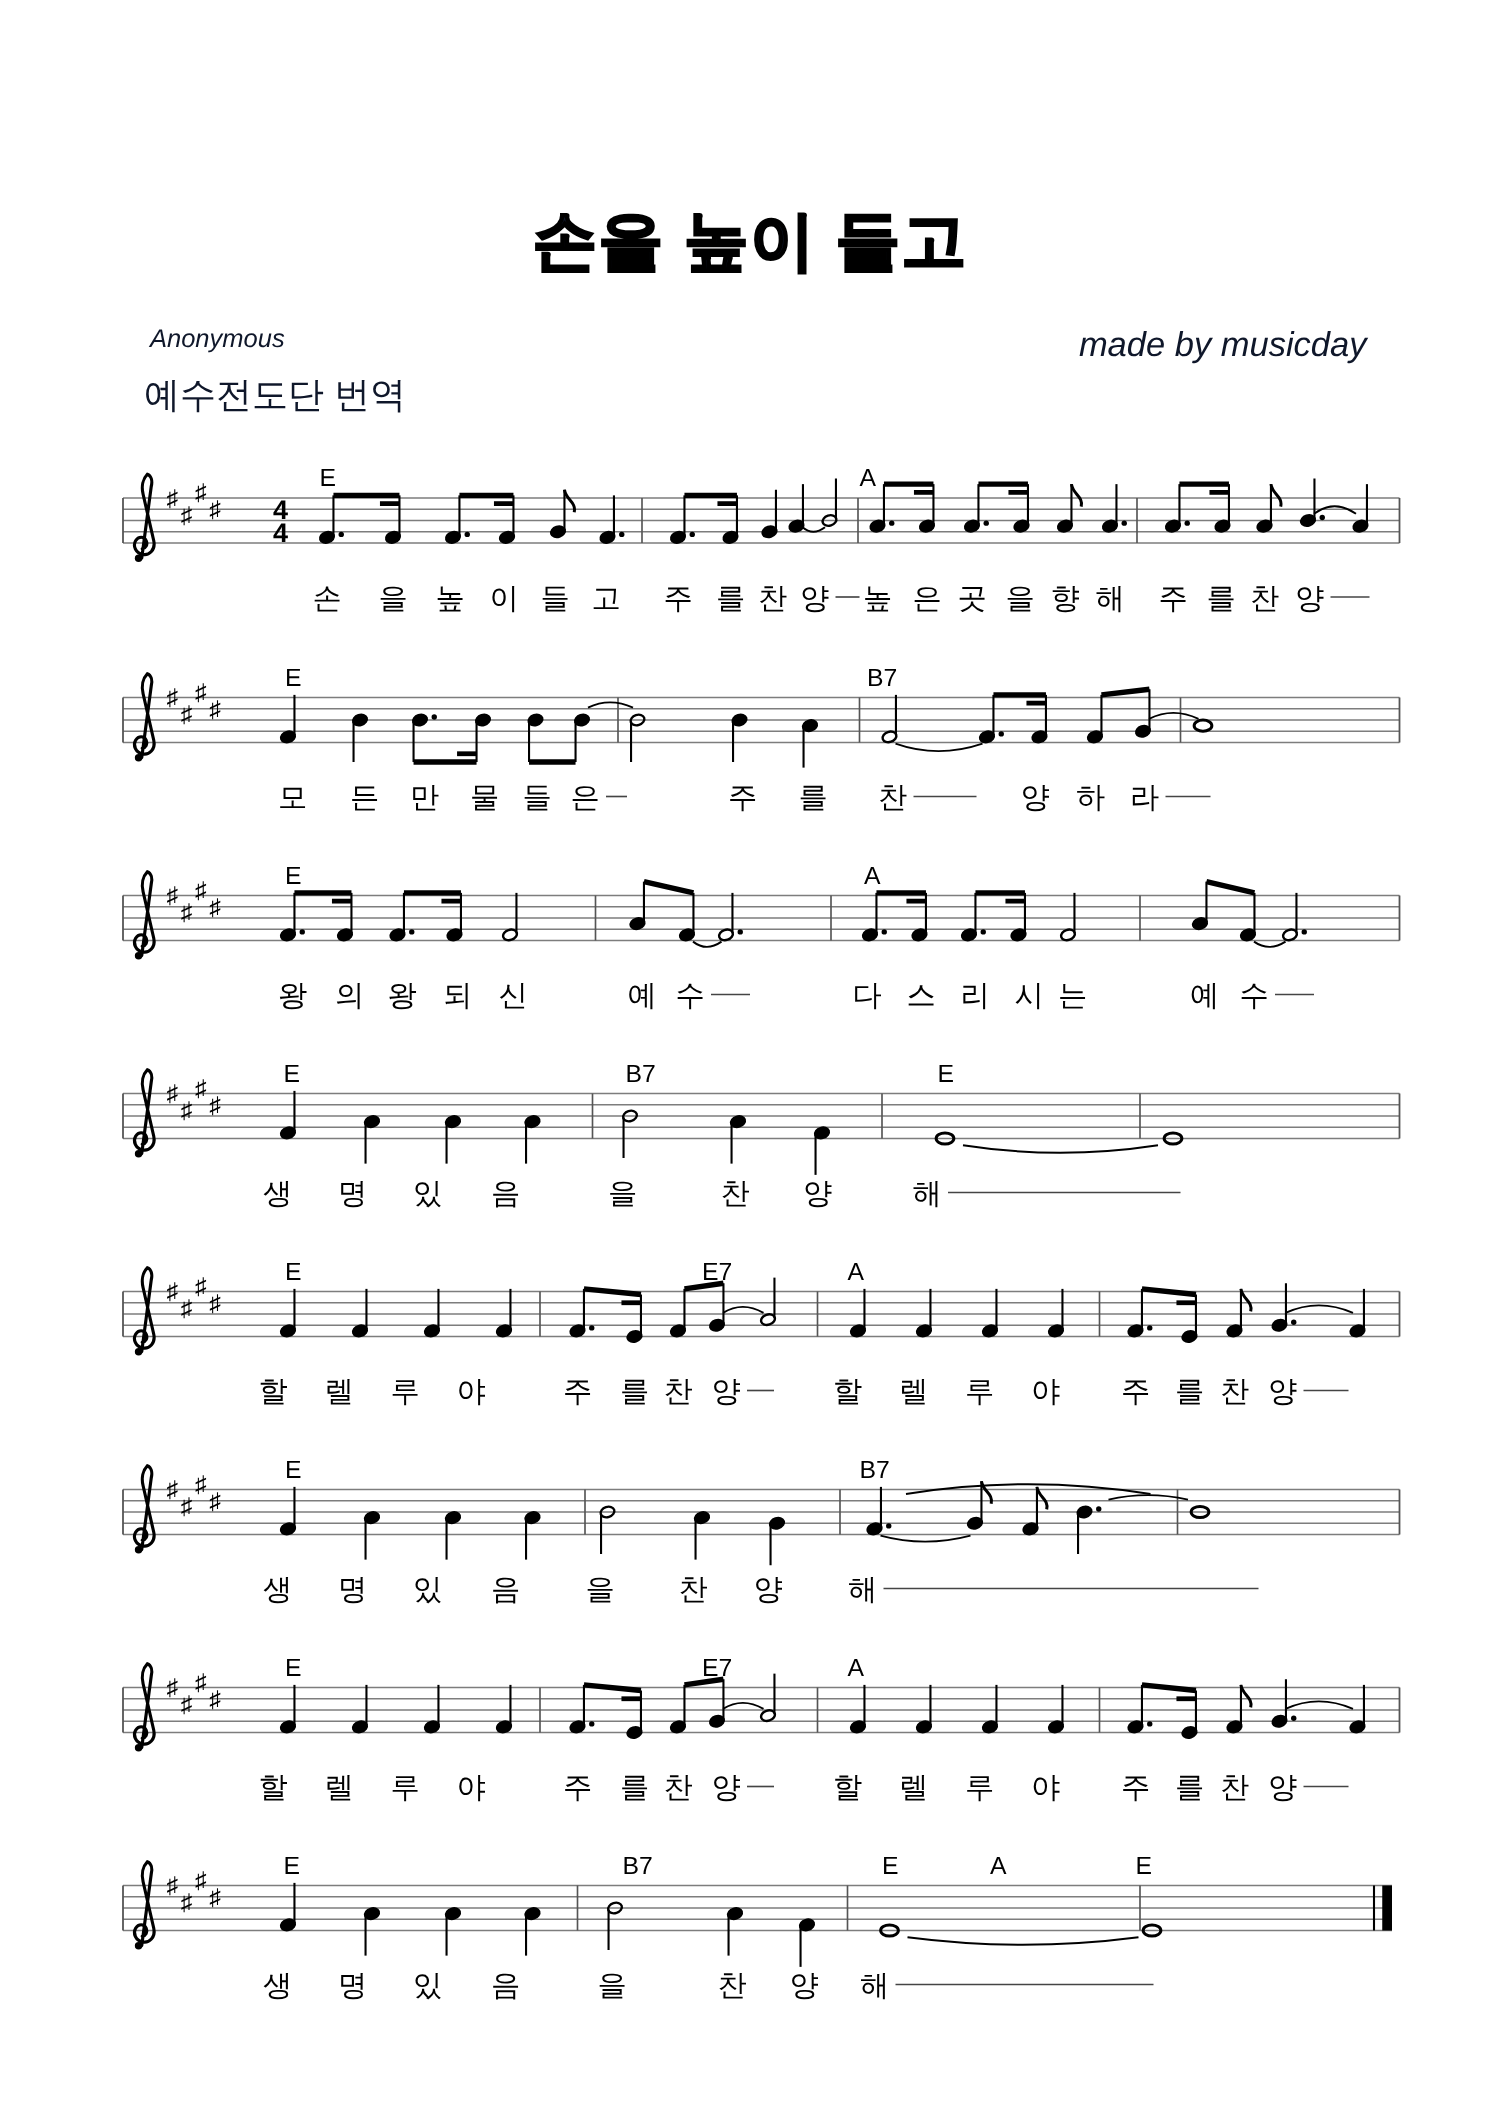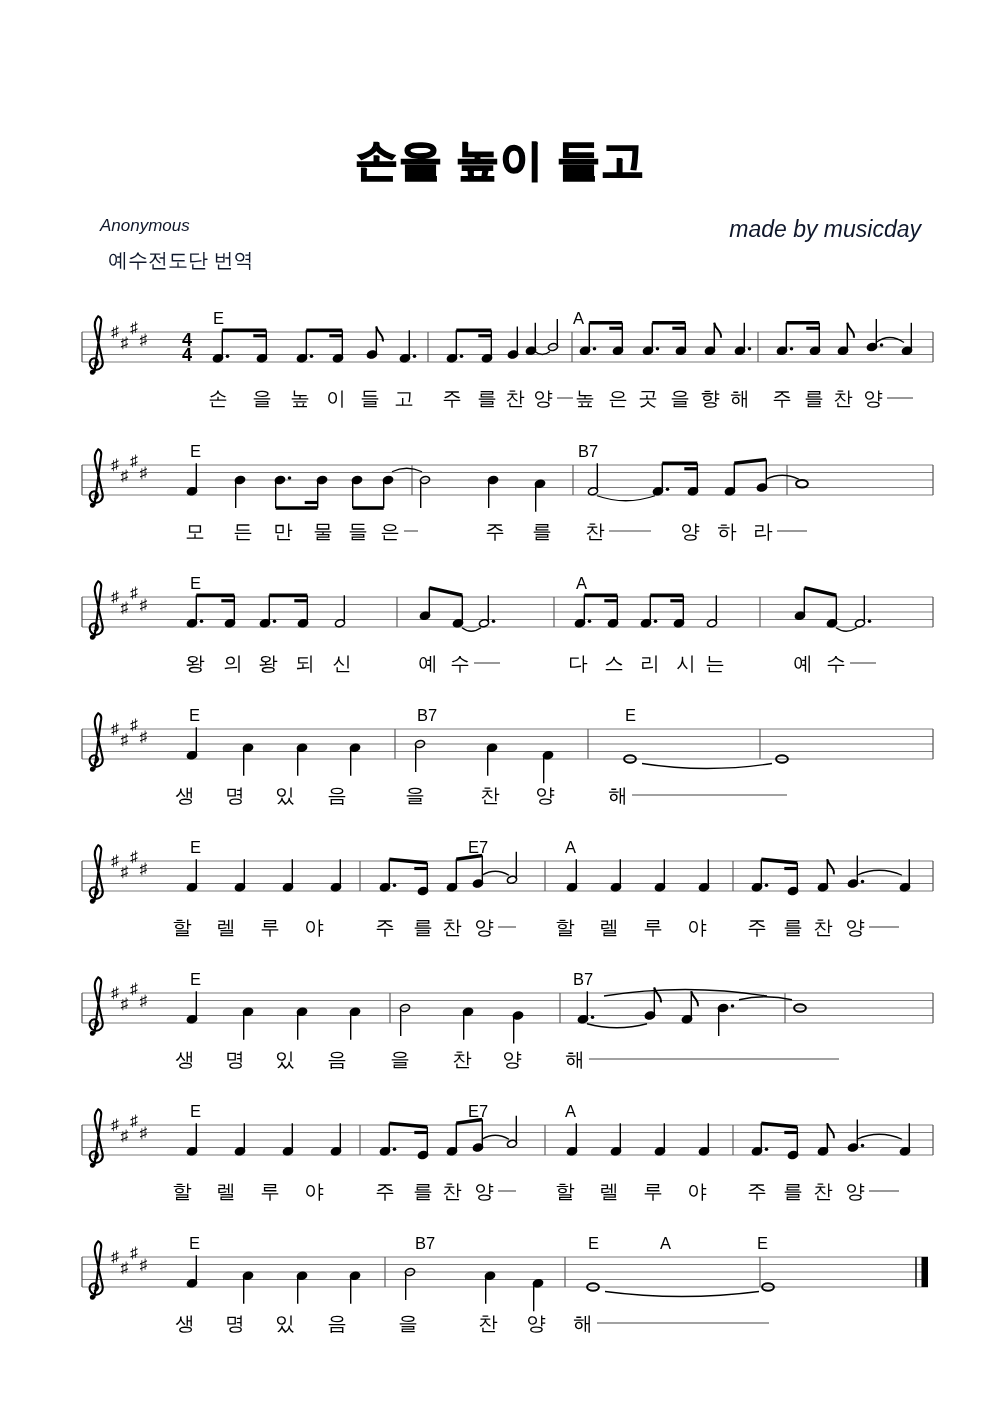--- a/index.html
+++ b/index.html
@@ -1,22 +1,22 @@
 <!DOCTYPE html>
 <html><head>
 <meta charset="utf-8">
 <style>
   html,body{margin:0;padding:0;background:#fff;}
   #page{position:relative;width:1000px;height:1416px;background:#ffffff;overflow:hidden;
         font-family:"Liberation Sans",sans-serif;color:#0f172a;margin-top:44px;}
   #title{position:absolute;top:88px;left:0;width:1000px;text-align:center;
          font-size:43px;font-weight:900;letter-spacing:1px;-webkit-text-stroke:1.6px #000;}
   #author{position:absolute;top:172px;left:100px;font-size:17px;font-style:italic;}
-  #translation{position:absolute;top:203px;left:108px;font-size:20px;}
-  #credit{position:absolute;top:172px;right:79px;font-size:23px;font-style:italic;}
+  #translation{position:absolute;top:203px;left:96px;font-size:24px;}
+  #credit{position:absolute;top:172px;right:89px;font-size:23px;font-style:italic;}
   svg{position:absolute;top:0;left:0;}
   text{font-family:"Liberation Sans",sans-serif;}
 </style>
 </head>
 <body>
 
 <div id="page">
   <div id="title">손을 높이 들고</div>
   <div id="author">Anonymous</div>
   <div id="translation">예수전도단 번역</div>

